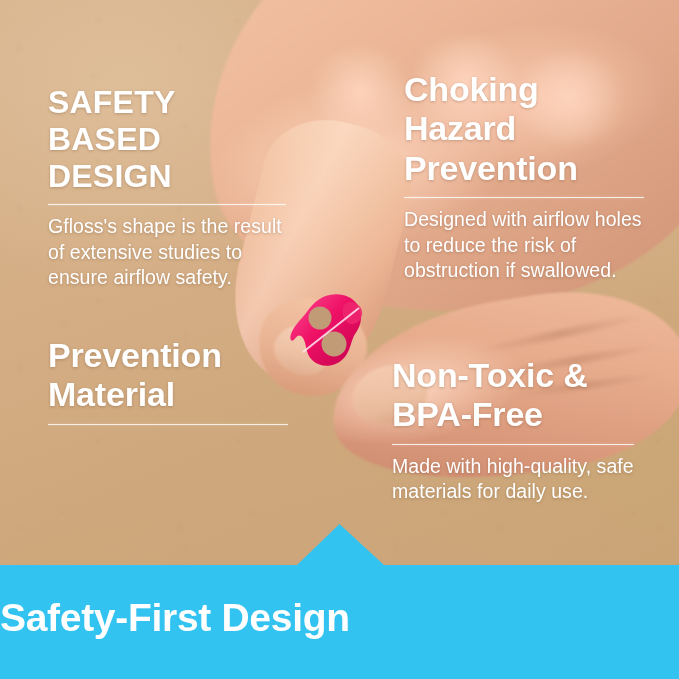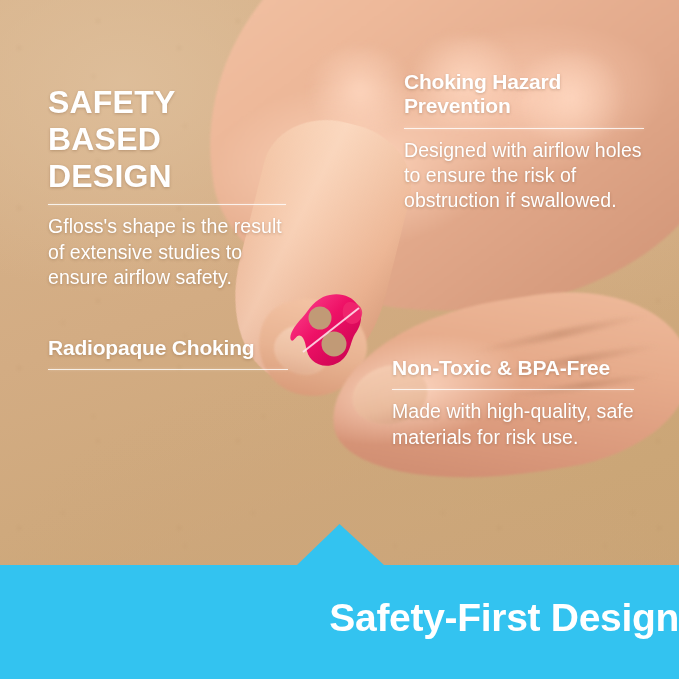--- a/index.html
+++ b/index.html
@@ -145,21 +145,21 @@
     height: 92px;
   }
   .product svg { display: block; }
 
   
   .block { position: absolute; }
   .block h2 {
     margin: 0;
     color: #ffffff;
     font-weight: 800;
-    font-size: 21px;
+    font-size: 34px;
     line-height: 1.16;
     letter-spacing: -0.2px;
     text-shadow: 0 1px 3px rgba(90,55,30,.28);
   }
   .block h2.caps {
     text-transform: uppercase;
     font-size: 32px;
     letter-spacing: .2px;
   }
   .rule {
@@ -191,21 +191,21 @@
     width: 679px;
     height: 155px;
     background: #33c3f0;
     clip-path: polygon(0 41px, 297px 41px, 339.5px 0, 384px 41px, 679px 41px, 679px 155px, 0 155px);
   }
   .banner-title {
     position: absolute;
     left: 0;
     right: 0;
     top: 72px;
-    text-align: right;
+    text-align: left;
     color: #ffffff;
     font-size: 39px;
     font-weight: 800;
     letter-spacing: -0.3px;
   }
 </style>
 </head>
 <body>
 
 <div id="infographic">
@@ -248,31 +248,31 @@
 
   <div class="block" id="block-tl">
     <h2 class="caps">SAFETY BASED DESIGN</h2>
     <div class="rule"></div>
     <p>Gfloss's shape is the result of extensive studies to ensure airflow safety.</p>
   </div>
 
   <div class="block" id="block-tr">
     <h2>Choking Hazard Prevention</h2>
     <div class="rule"></div>
-    <p>Designed with airflow holes to ensure the risk of obstruction if swallowed.</p>
+    <p>Designed with airflow holes to reduce the risk of obstruction if swallowed.</p>
   </div>
 
   <div class="block" id="block-bl">
-    <h2>Radiopaque Choking</h2>
+    <h2>Prevention Material</h2>
     <div class="rule"></div>
   </div>
 
   <div class="block" id="block-br">
     <h2>Non-Toxic &amp; BPA-Free</h2>
     <div class="rule"></div>
-    <p>Made with high-quality, safe materials for risk use.</p>
+    <p>Made with high-quality, safe materials for daily use.</p>
   </div>
 
   <div class="banner">
     <div class="banner-title">Safety-First Design</div>
   </div>
 
 </div>
 
 </body></html>

